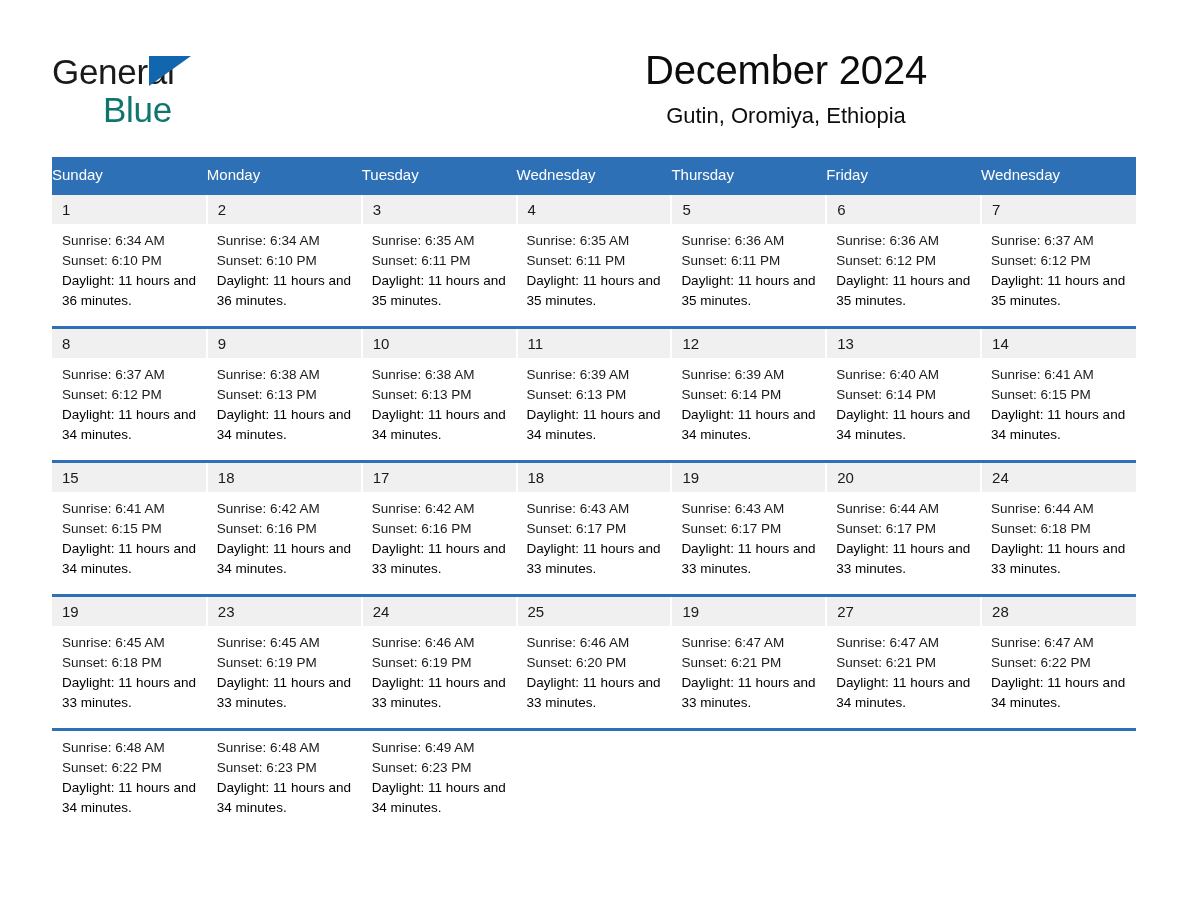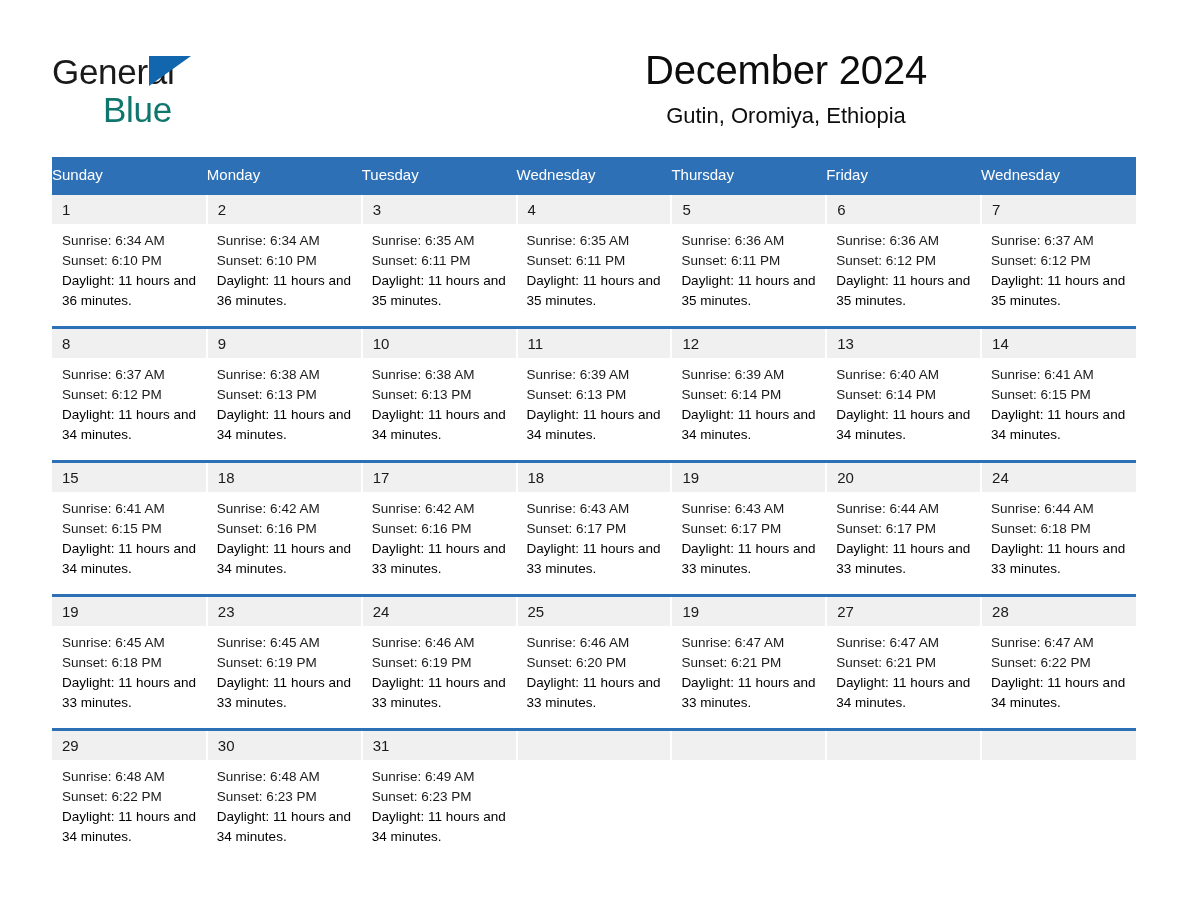--- a/index.html
+++ b/index.html
@@ -392,29 +392,20 @@
           </td>
           <td>
             <div class="detail-line">Sunrise: 6:47 AM</div>
             <div class="detail-line">Sunset: 6:22 PM</div>
             <div class="detail-daylight">Daylight: 11 hours and 34 minutes.</div>
           </td>
         </tr>
         <tr class="week-rule">
           <td colspan="7"></td>
         </tr>
-        <tr class="daynum-row">
-          <td>29</td>
-          <td>30</td>
-          <td>31</td>
-          <td class="empty"></td>
-          <td class="empty"></td>
-          <td class="empty"></td>
-          <td class="empty"></td>
-        </tr>
         <tr class="detail-row">
           <td>
             <div class="detail-line">Sunrise: 6:48 AM</div>
             <div class="detail-line">Sunset: 6:22 PM</div>
             <div class="detail-daylight">Daylight: 11 hours and 34 minutes.</div>
           </td>
           <td>
             <div class="detail-line">Sunrise: 6:48 AM</div>
             <div class="detail-line">Sunset: 6:23 PM</div>
             <div class="detail-daylight">Daylight: 11 hours and 34 minutes.</div>

